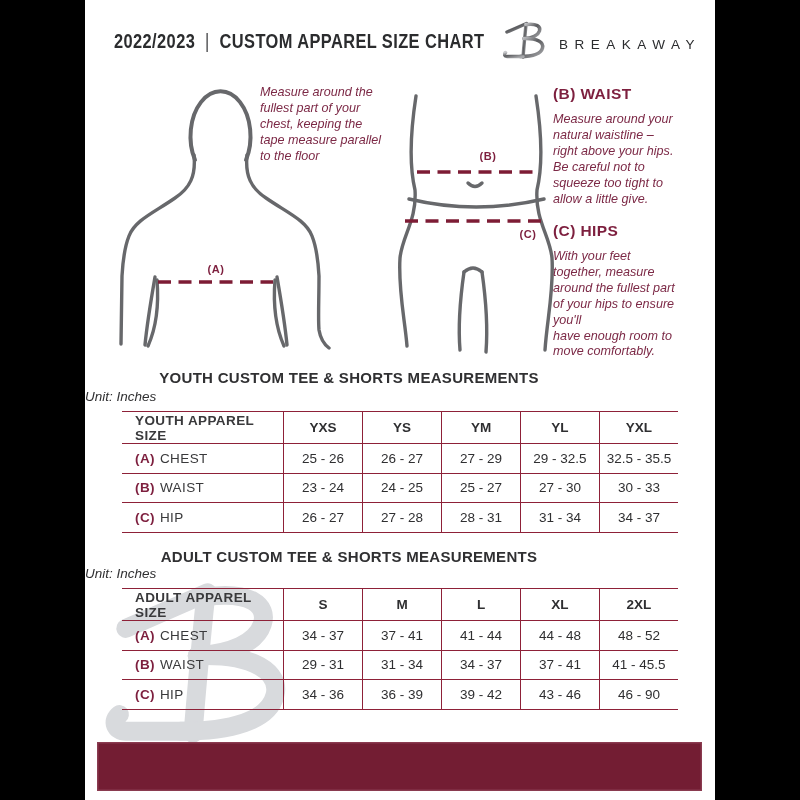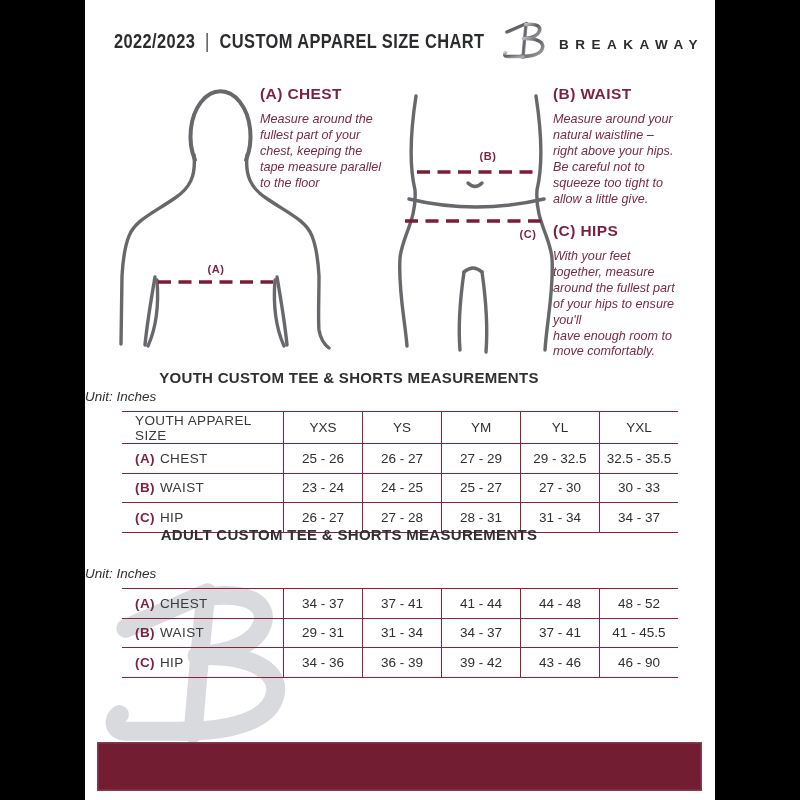--- a/index.html
+++ b/index.html
@@ -14,21 +14,21 @@
   
   .hdr-title{
     position:absolute;left:29px;top:30px;white-space:nowrap;
     font-weight:700;font-size:20px;color:#2b2c2e;letter-spacing:.5px;
     transform:scaleX(.82);transform-origin:left top;
   }
   .hdr-title .pipe{font-weight:400;color:#47484a;margin:0 12px;}
   .logo-svg{position:absolute;left:418px;top:20px;width:50px;height:44px;}
   .brand{
     position:absolute;left:474px;top:37px;
-    font-weight:700;font-size:13.5px;letter-spacing:6.5px;color:#2b2c2e;white-space:nowrap;
+    font-weight:400;font-size:13.5px;letter-spacing:6.5px;color:#2b2c2e;white-space:nowrap;
   }
   
   .fig-svg{position:absolute;left:0;top:0;width:630px;height:800px;z-index:1;}
   .fig-marker{
     position:absolute;z-index:2;width:34px;text-align:center;
     font-weight:700;font-size:11px;color:#7d1f3e;letter-spacing:.5px;
   }
   
   .guide-block{position:absolute;z-index:2;}
   .guide-heading{
@@ -54,21 +54,21 @@
     border-top:1.5px solid #8e2138;
   }
   .row{
     display:grid;grid-template-columns:161px 79px 79px 79px 79px 79px;
     border-bottom:1.5px solid #8e2138;
   }
   .cell{
     height:28.5px;display:flex;align-items:center;justify-content:center;
     font-size:13.5px;color:#2f2f31;border-left:1.5px solid #8e2138;
   }
-  .row.hdr .cell{height:31px;font-weight:400;}
+  .row.hdr .cell{height:31px;font-weight:700;}
   .cell.lbl{
     justify-content:flex-start;padding-left:13px;border-left:none;
     letter-spacing:.4px;color:#39393b;font-weight:400;
   }
   .marker{color:#7d1f3e;font-weight:700;margin-right:5px;}
   
   .footer-bar{
     position:absolute;left:12px;top:742px;width:605px;height:49px;z-index:3;
     background:#731d33;box-shadow:inset 0 0 0 1.5px #8a3b50;
   }
@@ -136,21 +136,20 @@
       <path d="M332 172 H448"></path>
       <path d="M320 221 H460"></path>
     </g>
   </svg>
 
   <div class="fig-marker" style="left:114px;top:263px">(A)</div>
   <div class="fig-marker" style="left:386px;top:150px">(B)</div>
   <div class="fig-marker" style="left:426px;top:228px">(C)</div>
 
   <div class="guide-block guide-a">
-    <div class="guide-heading">(A) CHEST</div>
     <div class="guide-text">Measure around the
 fullest part of your
 chest, keeping the
 tape measure parallel
 to the floor</div>
   </div>
   <div class="guide-block guide-b">
     <div class="guide-heading">(B) WAIST</div>
     <div class="guide-text">Measure around your
 natural waistline –
@@ -210,24 +209,32 @@
           <span>HIP</span>
         </div>
       <div class="cell">26 - 27</div>
       <div class="cell">27 - 28</div>
       <div class="cell">28 - 31</div>
       <div class="cell">31 - 34</div>
       <div class="cell">34 - 37</div>
     </div>
   </div>
 
-  <div class="tbl-title" style="top:526px">ADULT CUSTOM TEE &amp; SHORTS MEASUREMENTS</div>
+  <div class="tbl-title" style="top:548px">ADULT CUSTOM TEE &amp; SHORTS MEASUREMENTS</div>
   <div class="tbl-unit" style="top:566px">Unit: Inches</div>
 
   <div class="size-table" style="top:588px">
+    <div class="row hdr">
+      <div class="cell lbl">ADULT APPAREL SIZE</div>
+      <div class="cell">S</div>
+      <div class="cell">M</div>
+      <div class="cell">L</div>
+      <div class="cell">XL</div>
+      <div class="cell">2XL</div>
+    </div>
     <div class="row">
       <div class="cell lbl">
           <span class="marker">(A)</span>
           <span>CHEST</span>
         </div>
       <div class="cell">34 - 37</div>
       <div class="cell">37 - 41</div>
       <div class="cell">41 - 44</div>
       <div class="cell">44 - 48</div>
       <div class="cell">48 - 52</div>

